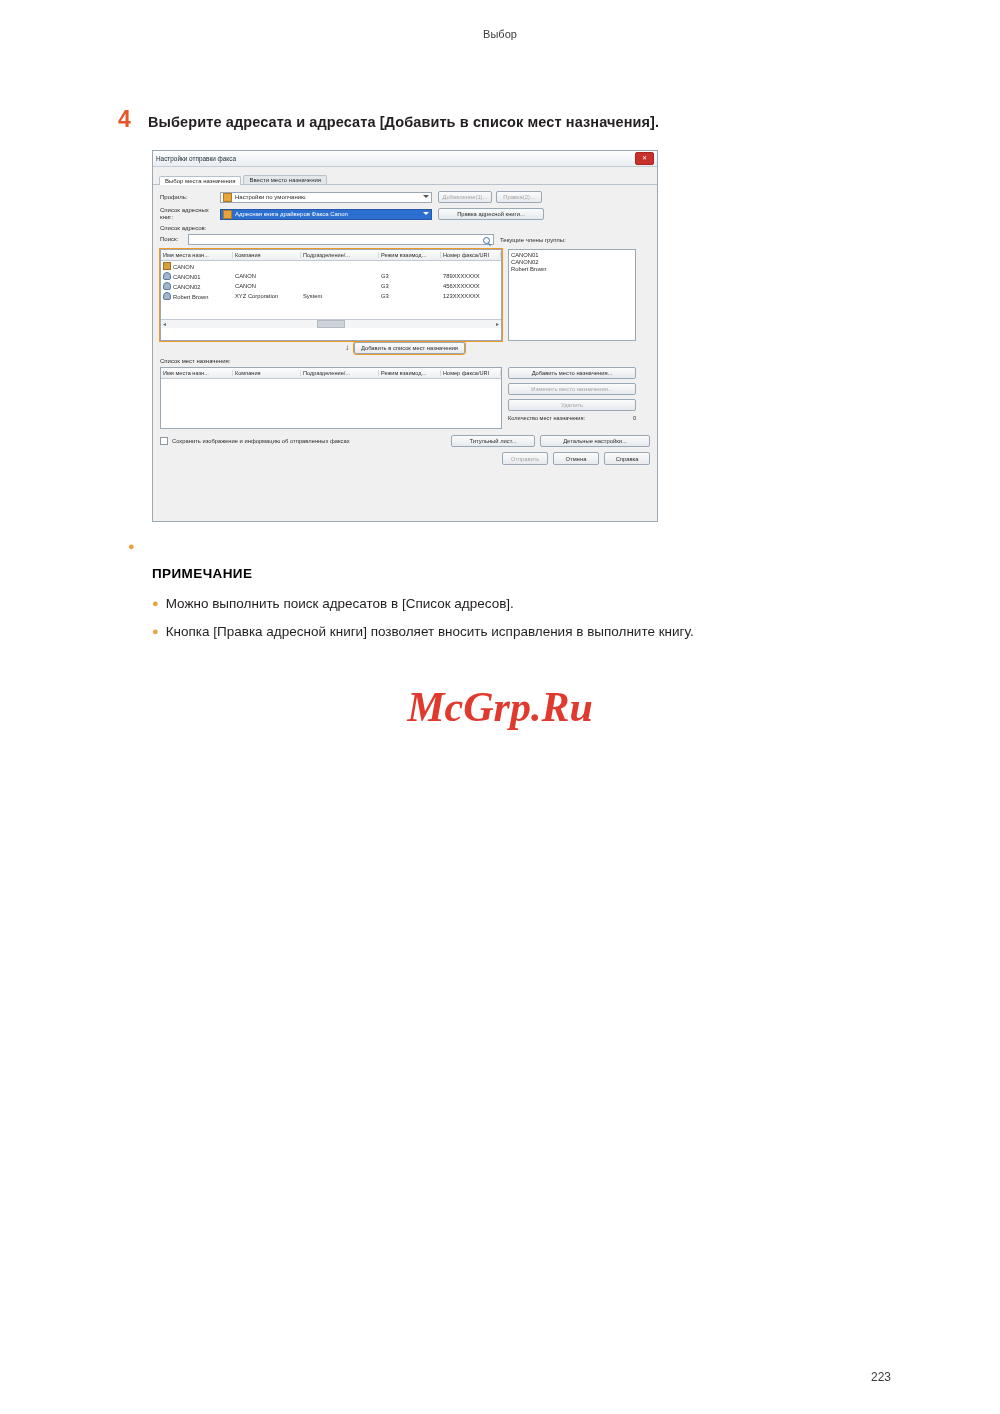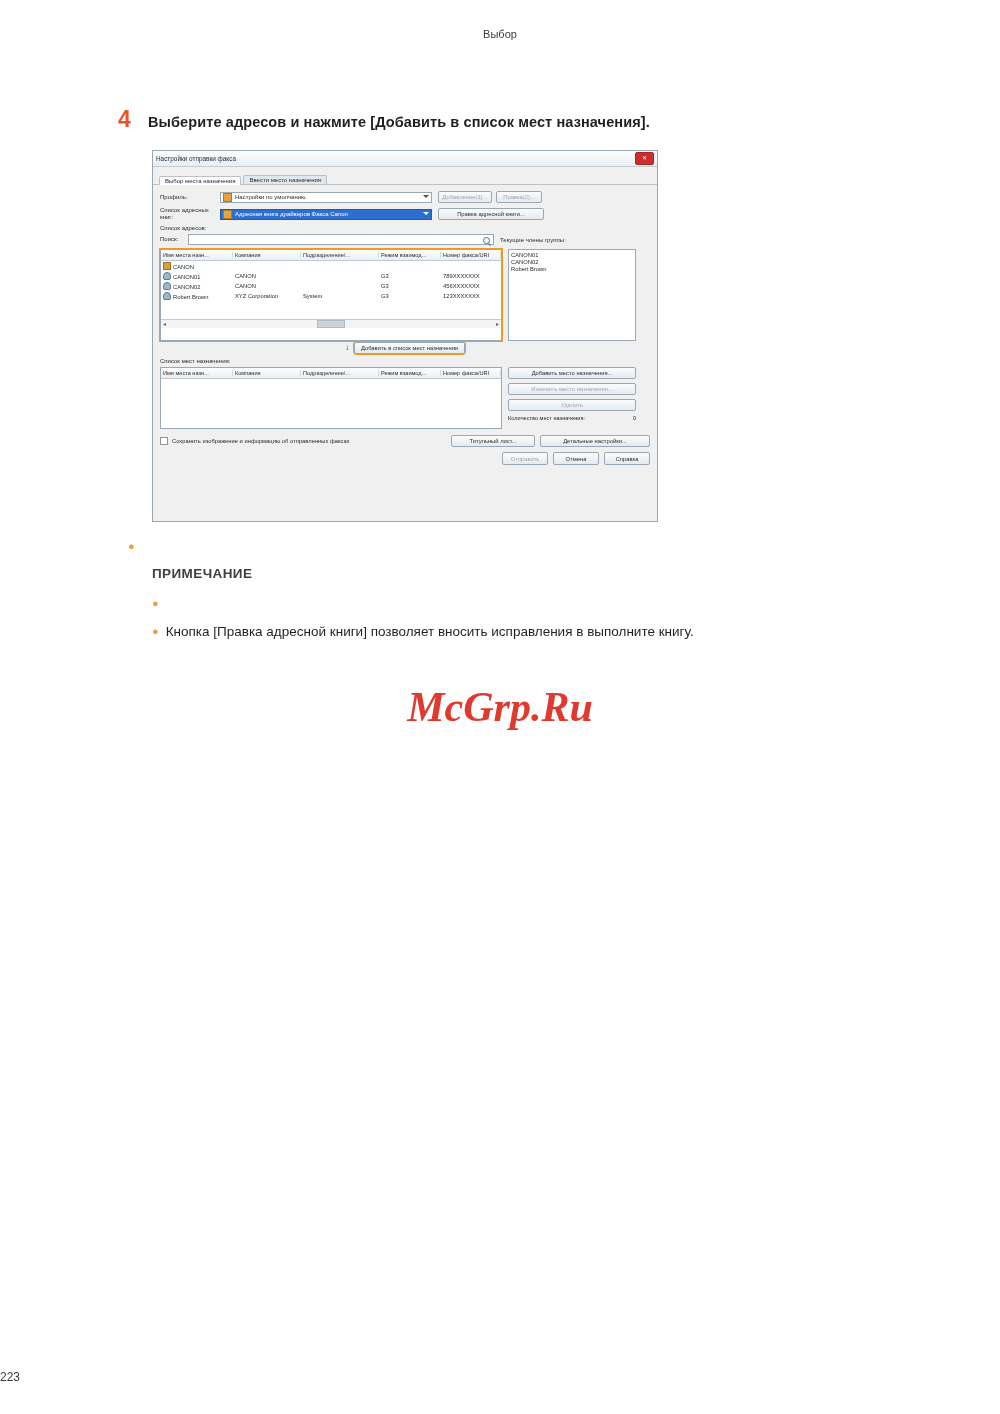--- a/index.html
+++ b/index.html
@@ -22,21 +22,21 @@
     width: 1000px;
     text-align: center;
     font-size: 11px;
     color: #3b3b3b;
   }
   .page-footer {
     position: absolute;
     top: 1370px;
     left: 0;
     width: 891px;
-    text-align: left;
+    text-align: right;
     font-size: 12px;
     color: #3b3b3b;
   }
 
   
   .step-row {
     position: absolute;
     top: 106px;
     left: 118px;
     width: 800px;
@@ -340,21 +340,21 @@
   .dot {
     color: #e8a33d;
     font-size: 11px;
     line-height: 16px;
     margin-right: 7px;
   }
   .note-label {
     position: absolute;
     top: 566px;
     left: 152px;
-    color: #404040;
+    color: #000000;
     font-weight: bold;
     font-size: 13.5px;
     letter-spacing: 0.4px;
   }
   .b1 { top: 538px; left: 128px; width: 800px; }
   .b2 { top: 595px; left: 152px; width: 780px; }
   .b3 { top: 623px; left: 152px; width: 780px; }
   .btxt { font-size: 13.5px; color: #231f20; line-height: 17px; }
 
   .watermark {
@@ -371,21 +371,21 @@
   }
 </style>
 </head>
 <body>
 
 <div class="page-header">Выбор</div>
 <div class="page-footer">223</div>
 
 <div class="step-row">
   <div class="step-num">4</div>
-  <div class="step-text">Выберите адресов и нажмите [Добавить в список мест назначения].</div>
+  <div class="step-text">Выберите адресата и адресата [Добавить в список мест назначения].</div>
 </div>
 
 <div class="shot">
 
   <div class="titlebar">
     <div class="ttl">Настройки отправки факса</div>
     <div class="btn-close">✕</div>
   </div>
 
   <div class="tabsrow">
@@ -528,20 +528,21 @@
 </div>
 
 <div class="bullet-row b1">
   <span class="dot">●</span>
 </div>
 
 <div class="note-label">ПРИМЕЧАНИЕ</div>
 
 <div class="bullet-row b2">
   <span class="dot">●</span>
+  <span class="btxt">Можно выполнить поиск адресатов в [Список адресов].</span>
 </div>
 
 <div class="bullet-row b3">
   <span class="dot">●</span>
   <span class="btxt">Кнопка [Правка адресной книги] позволяет вносить исправления в выполните книгу.</span>
 </div>
 
 <div class="watermark">McGrp.Ru</div>
 
 </body></html>

